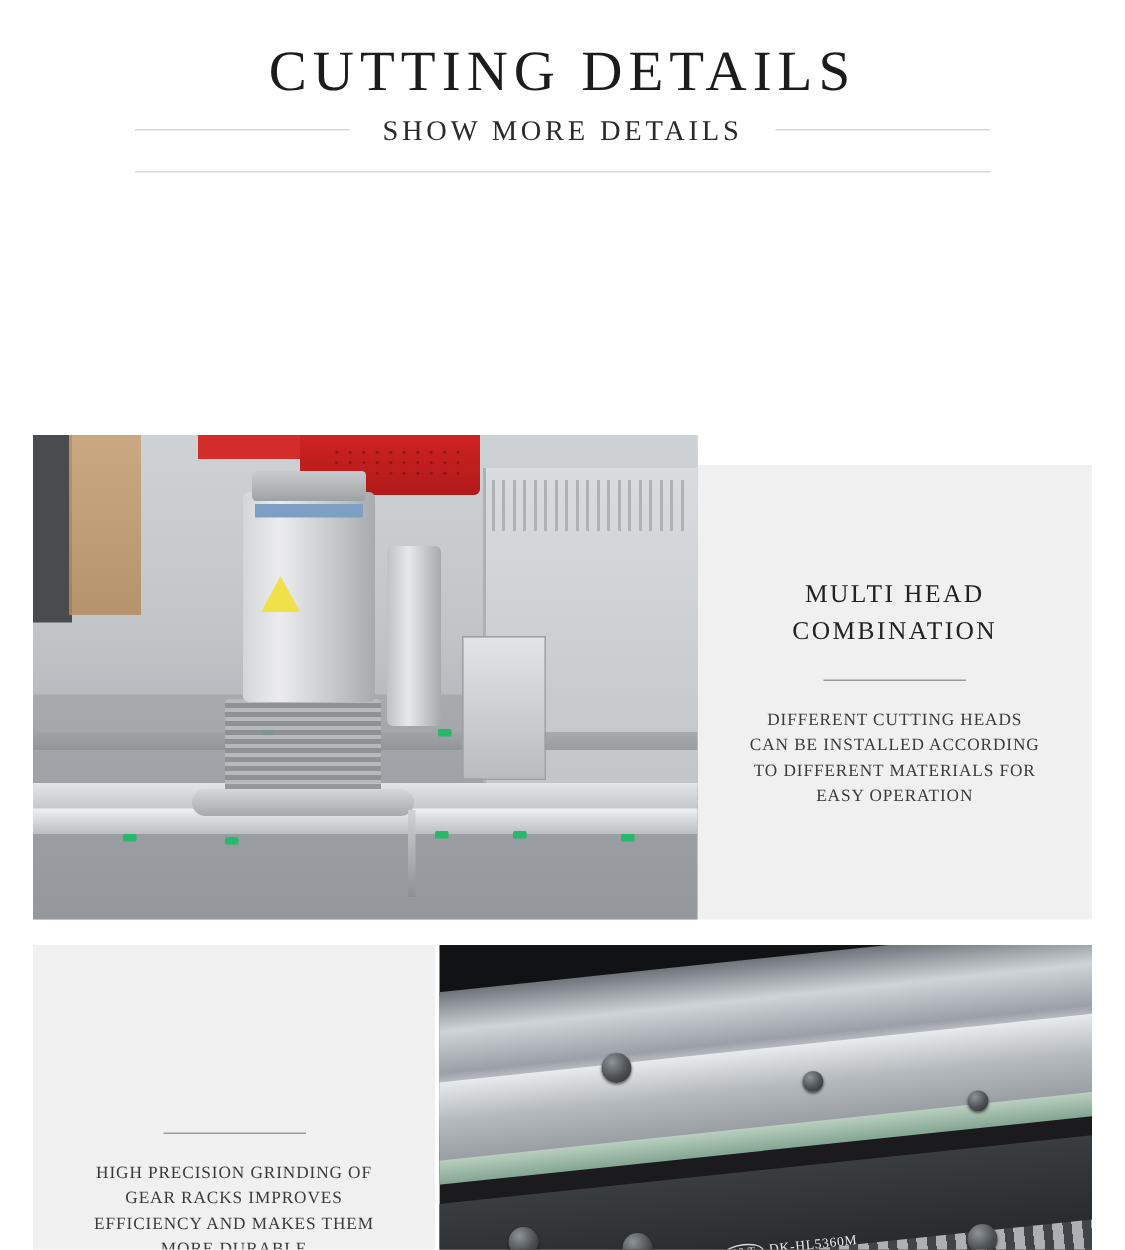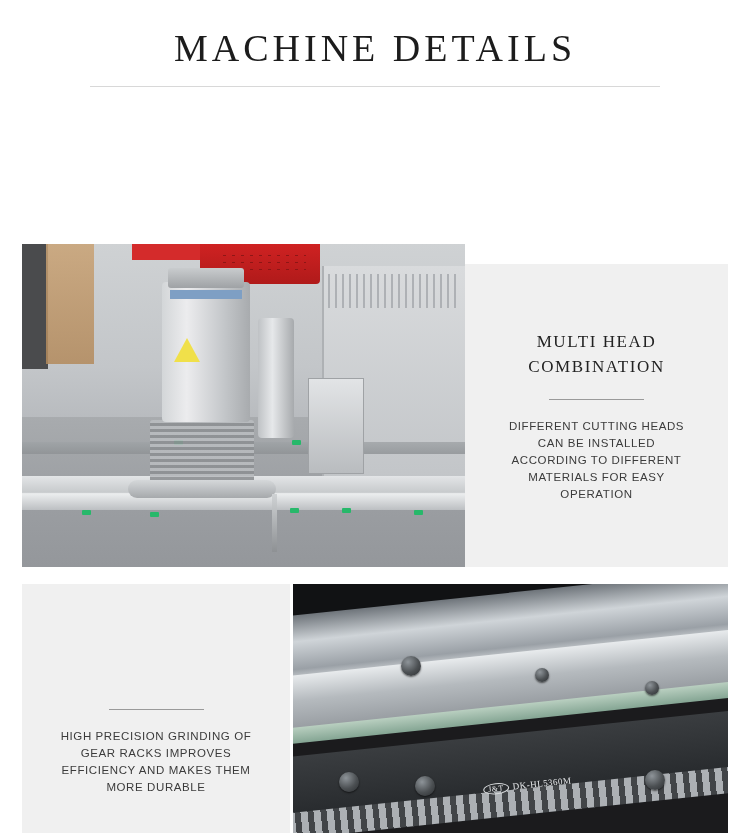--- a/index.html
+++ b/index.html
@@ -90,21 +90,21 @@
     line-height: 25px;
     padding: 0 14px;
   }
   .panel-divider {
     width: 95px;
     height: 1px;
     background: #9a9a9a;
     margin: 20px 0 18px 0;
   }
   .panel-desc {
-    font-family: Liberation Sans, sans-serif;
+    font-family: Liberation Serif, serif;
     font-size: 11.5px;
     letter-spacing: 0.6px;
     color: #3b3b3b;
     line-height: 17px;
     padding: 0 18px;
     max-width: 230px;
   }
 
   
   .photo {
@@ -283,22 +283,26 @@
   }
   .p2-topdark {
     position: absolute; left: 0; right: 0; top: 0; height: 34px;
     background: #111214;
   }
 </style>
 </head>
 <body>
 
 <div class="header">
-  <h1 class="main-title">MACHINE DETAILS</h1>
+  <h1 class="main-title">CUTTING DETAILS</h1>
   <div class="title-rule"></div>
+  <div class="sub-wrap">
+    <div class="sub-rule"></div>
+    <div class="sub-title">SHOW MORE DETAILS</div>
+  </div>
 </div>
 
 <div class="block">
 
   <div class="panel-text" style="left:465px; top:177px; width:263px; height:303px;">
     <div class="panel-title">MULTI HEAD COMBINATION</div>
     <div class="panel-divider"></div>
     <div class="panel-desc">DIFFERENT CUTTING HEADS CAN BE INSTALLED ACCORDING TO DIFFERENT MATERIALS FOR EASY OPERATION</div>
   </div>
 

